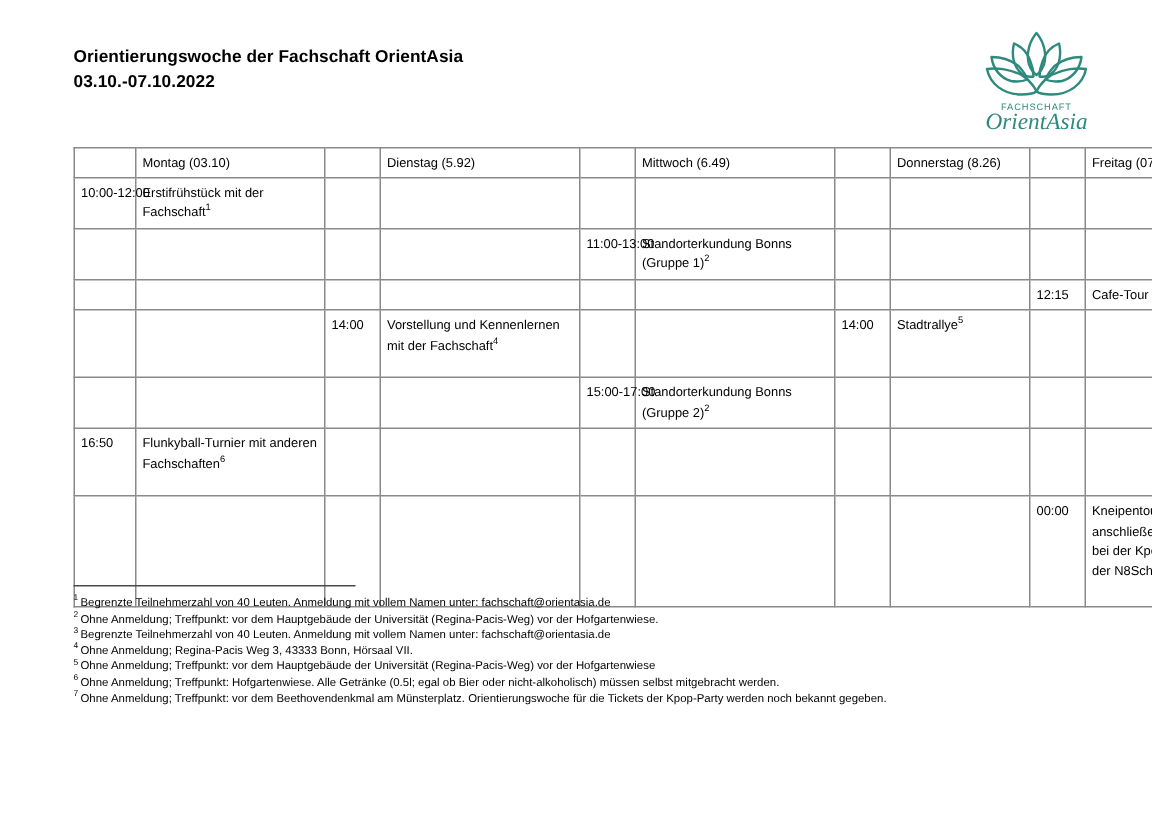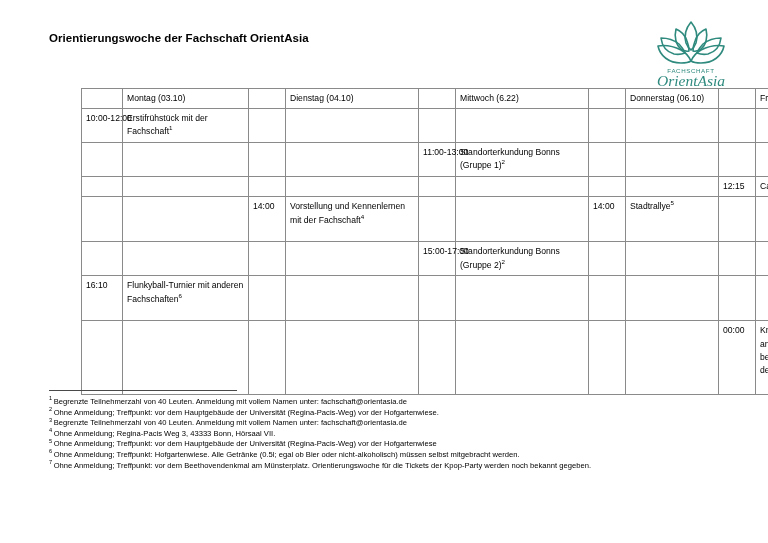--- a/index.html
+++ b/index.html
@@ -50,23 +50,22 @@
     width: 110px;
     height: 72px;
     text-align: right;
   }
   .logo svg { display: block; }
 
   
   .schedule-wrap {
     position: absolute;
     left: 49px;
-    top: 88px;
+    top: 98px;
     width: 671px;
-    margin-left: 32px;
   }
   table.schedule {
     border-collapse: collapse;
     table-layout: fixed;
     width: 671px;
   }
   table.schedule td {
     border: 0.8px solid #8a8a8a;
     font-size: 8.6px;
     line-height: 13.2px;
@@ -123,20 +122,21 @@
     margin-right: 1.5px;
   }
 </style>
 </head>
 <body>
 
 <div class="page">
 
   <div class="doc-header">
     <div class="doc-title">Orientierungswoche der Fachschaft OrientAsia</div>
+    <div class="doc-subtitle">03.10.-07.10.2022</div>
   </div>
 
   <div class="logo">
     <svg width="110" height="72" viewBox="0 0 110 72">
       <g fill="none" stroke="#2f8a7e" stroke-width="1.6" stroke-linejoin="round">
         <path d="M55 6 C50 12 48 20 50 27 C52 32 55 34 55 34 C55 34 58 32 60 27 C62 20 60 12 55 6 Z"></path>
         <path d="M40 13 C38 21 40 29 45 33 C49 36 53 35 53 35 C53 35 53 30 51 25 C49 19 45 15 40 13 Z"></path>
         <path d="M70 13 C72 21 70 29 65 33 C61 36 57 35 57 35 C57 35 57 30 59 25 C61 19 65 15 70 13 Z"></path>
         <path d="M25 22 C26 30 31 36 38 38 C44 39 49 37 49 37 C49 37 47 32 43 28 C38 24 31 22 25 22 Z"></path>
         <path d="M85 22 C84 30 79 36 72 38 C66 39 61 37 61 37 C61 37 63 32 67 28 C72 24 79 22 85 22 Z"></path>
@@ -160,25 +160,25 @@
         <col class="col-t4">
           <col class="col-e4">
         <col class="col-t5">
           <col class="col-e5">
       </colgroup>
       <tbody>
         <tr>
           <td class="time-col"></td>
           <td>Montag (03.10)</td>
           <td class="time-col"></td>
-          <td>Dienstag (04.10)</td>
-          <td class="time-col"></td>
-          <td>Mittwoch (6.22)</td>
-          <td class="time-col"></td>
-          <td>Donnerstag (06.10)</td>
+          <td>Dienstag (5.92)</td>
+          <td class="time-col"></td>
+          <td>Mittwoch (6.49)</td>
+          <td class="time-col"></td>
+          <td>Donnerstag (8.26)</td>
           <td class="time-col"></td>
           <td>Freitag (07.10)</td>
         </tr>
       <tr style="height: 34px;">
             <td class="time-col">10:00-12:00</td>
             <td>Erstifrühstück mit der Fachschaft<sup>1</sup></td>
             <td class="time-col"></td>
             <td></td>
             <td class="time-col"></td>
             <td></td>
@@ -229,21 +229,21 @@
             <td class="time-col"></td>
             <td></td>
             <td class="time-col">15:00-17:00</td>
             <td>Standorterkundung Bonns (Gruppe 2)<sup>2</sup></td>
             <td class="time-col"></td>
             <td></td>
             <td class="time-col"></td>
             <td></td>
           </tr>
           <tr style="height: 45px;">
-            <td class="time-col">16:10</td>
+            <td class="time-col">16:50</td>
             <td>Flunkyball-Turnier mit anderen Fachschaften<sup>6</sup></td>
             <td class="time-col"></td>
             <td></td>
             <td class="time-col"></td>
             <td></td>
             <td class="time-col"></td>
             <td></td>
             <td class="time-col"></td>
             <td></td>
           </tr>

